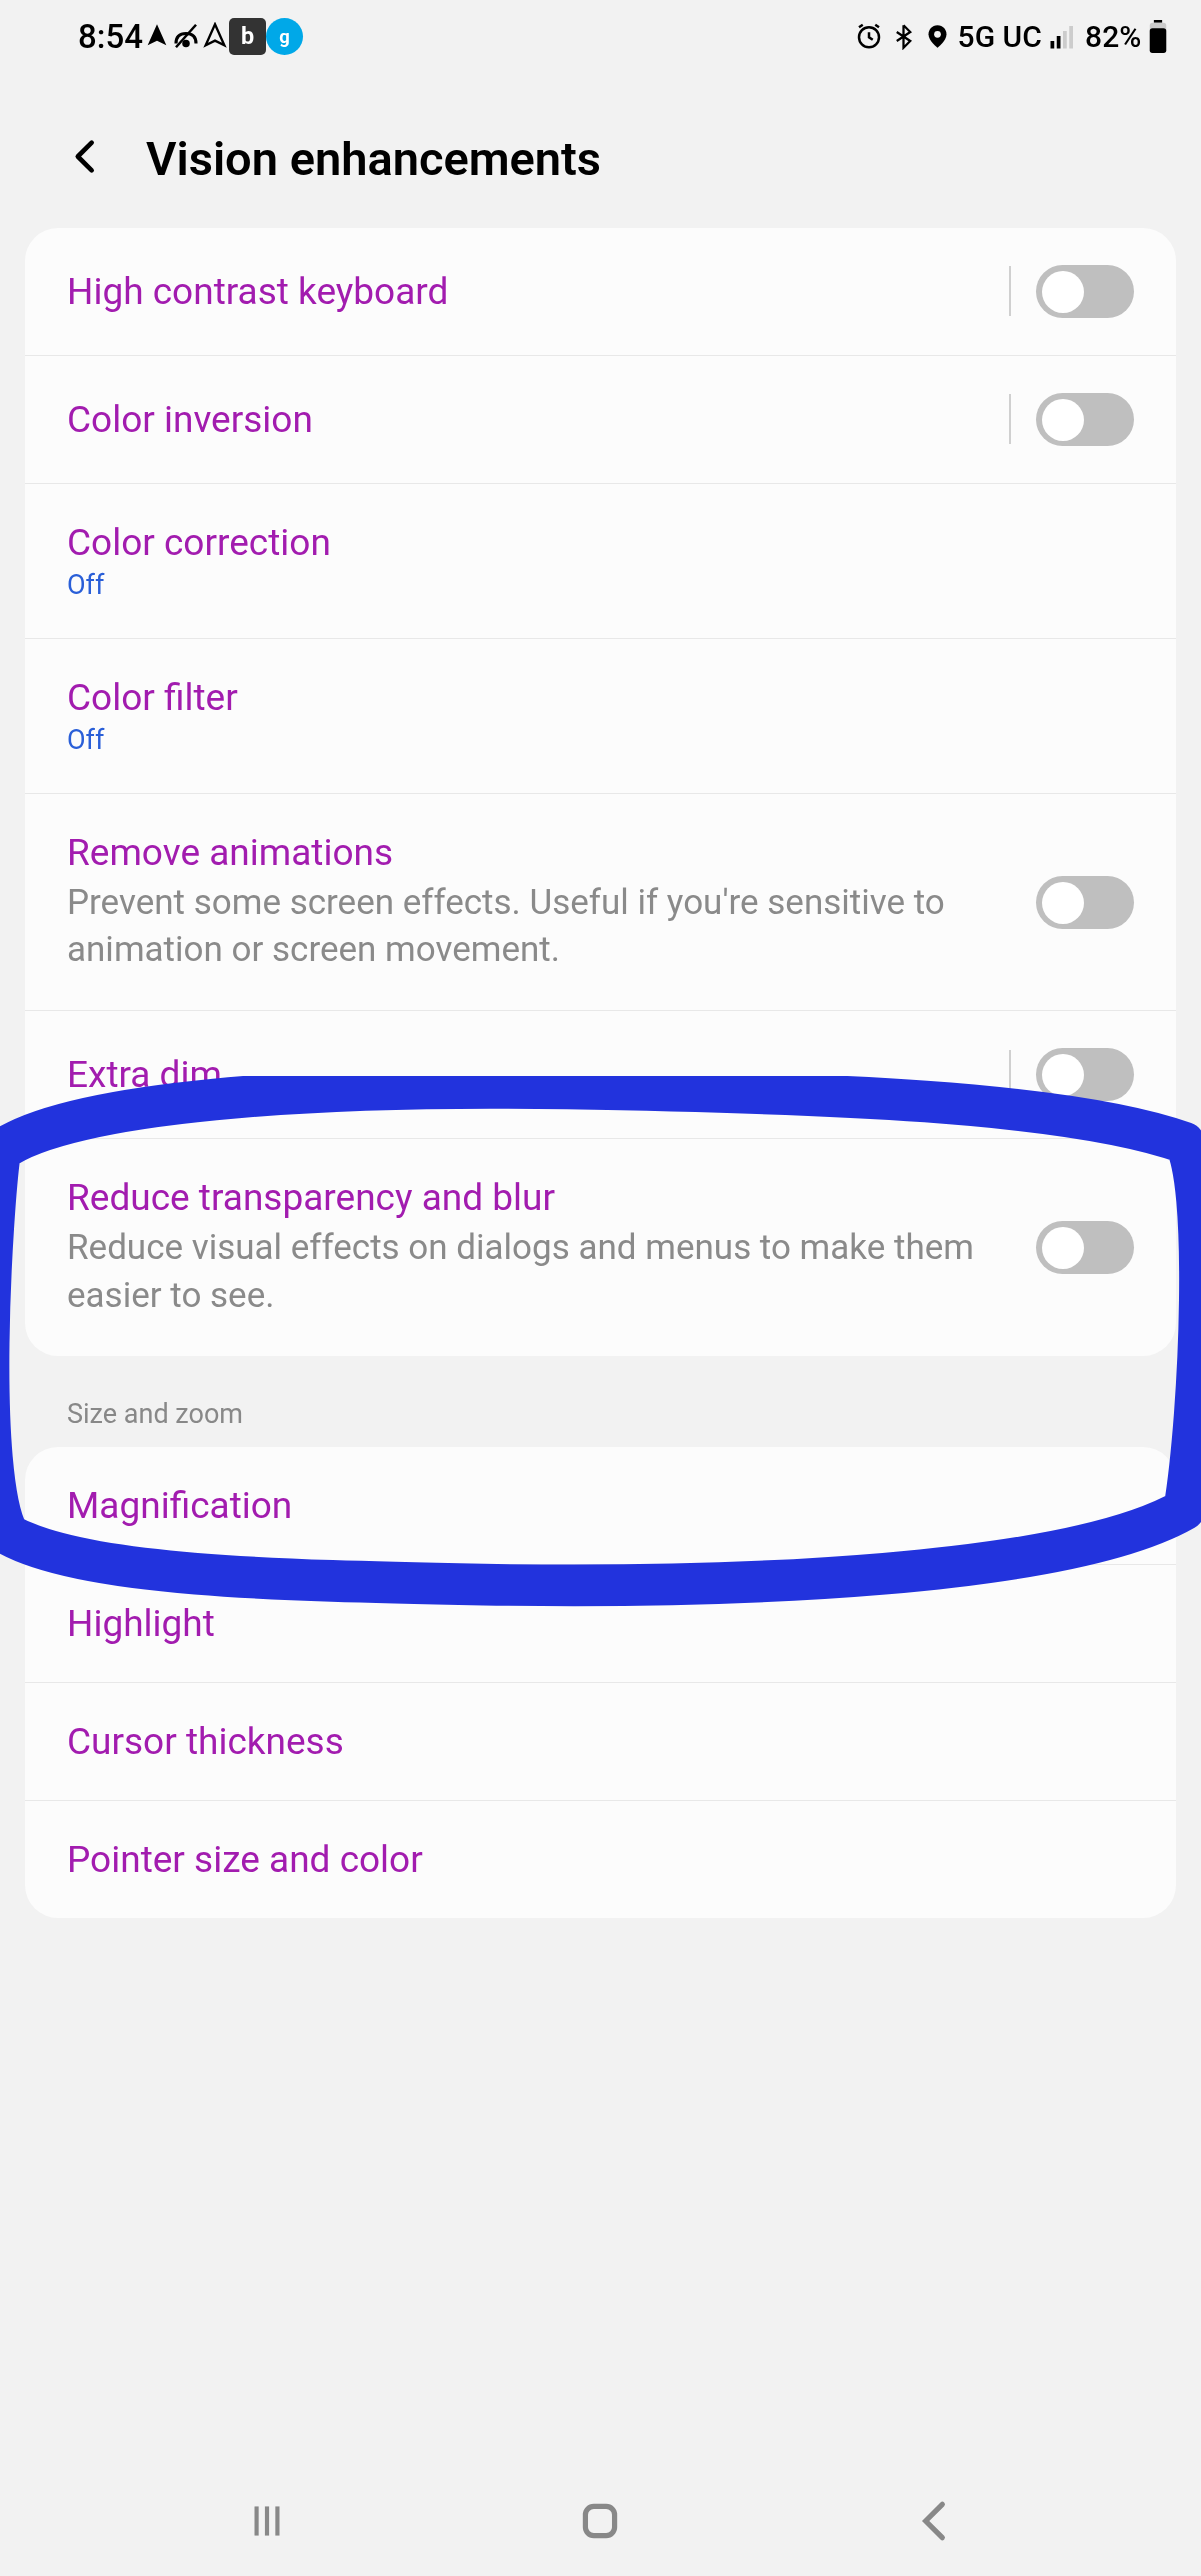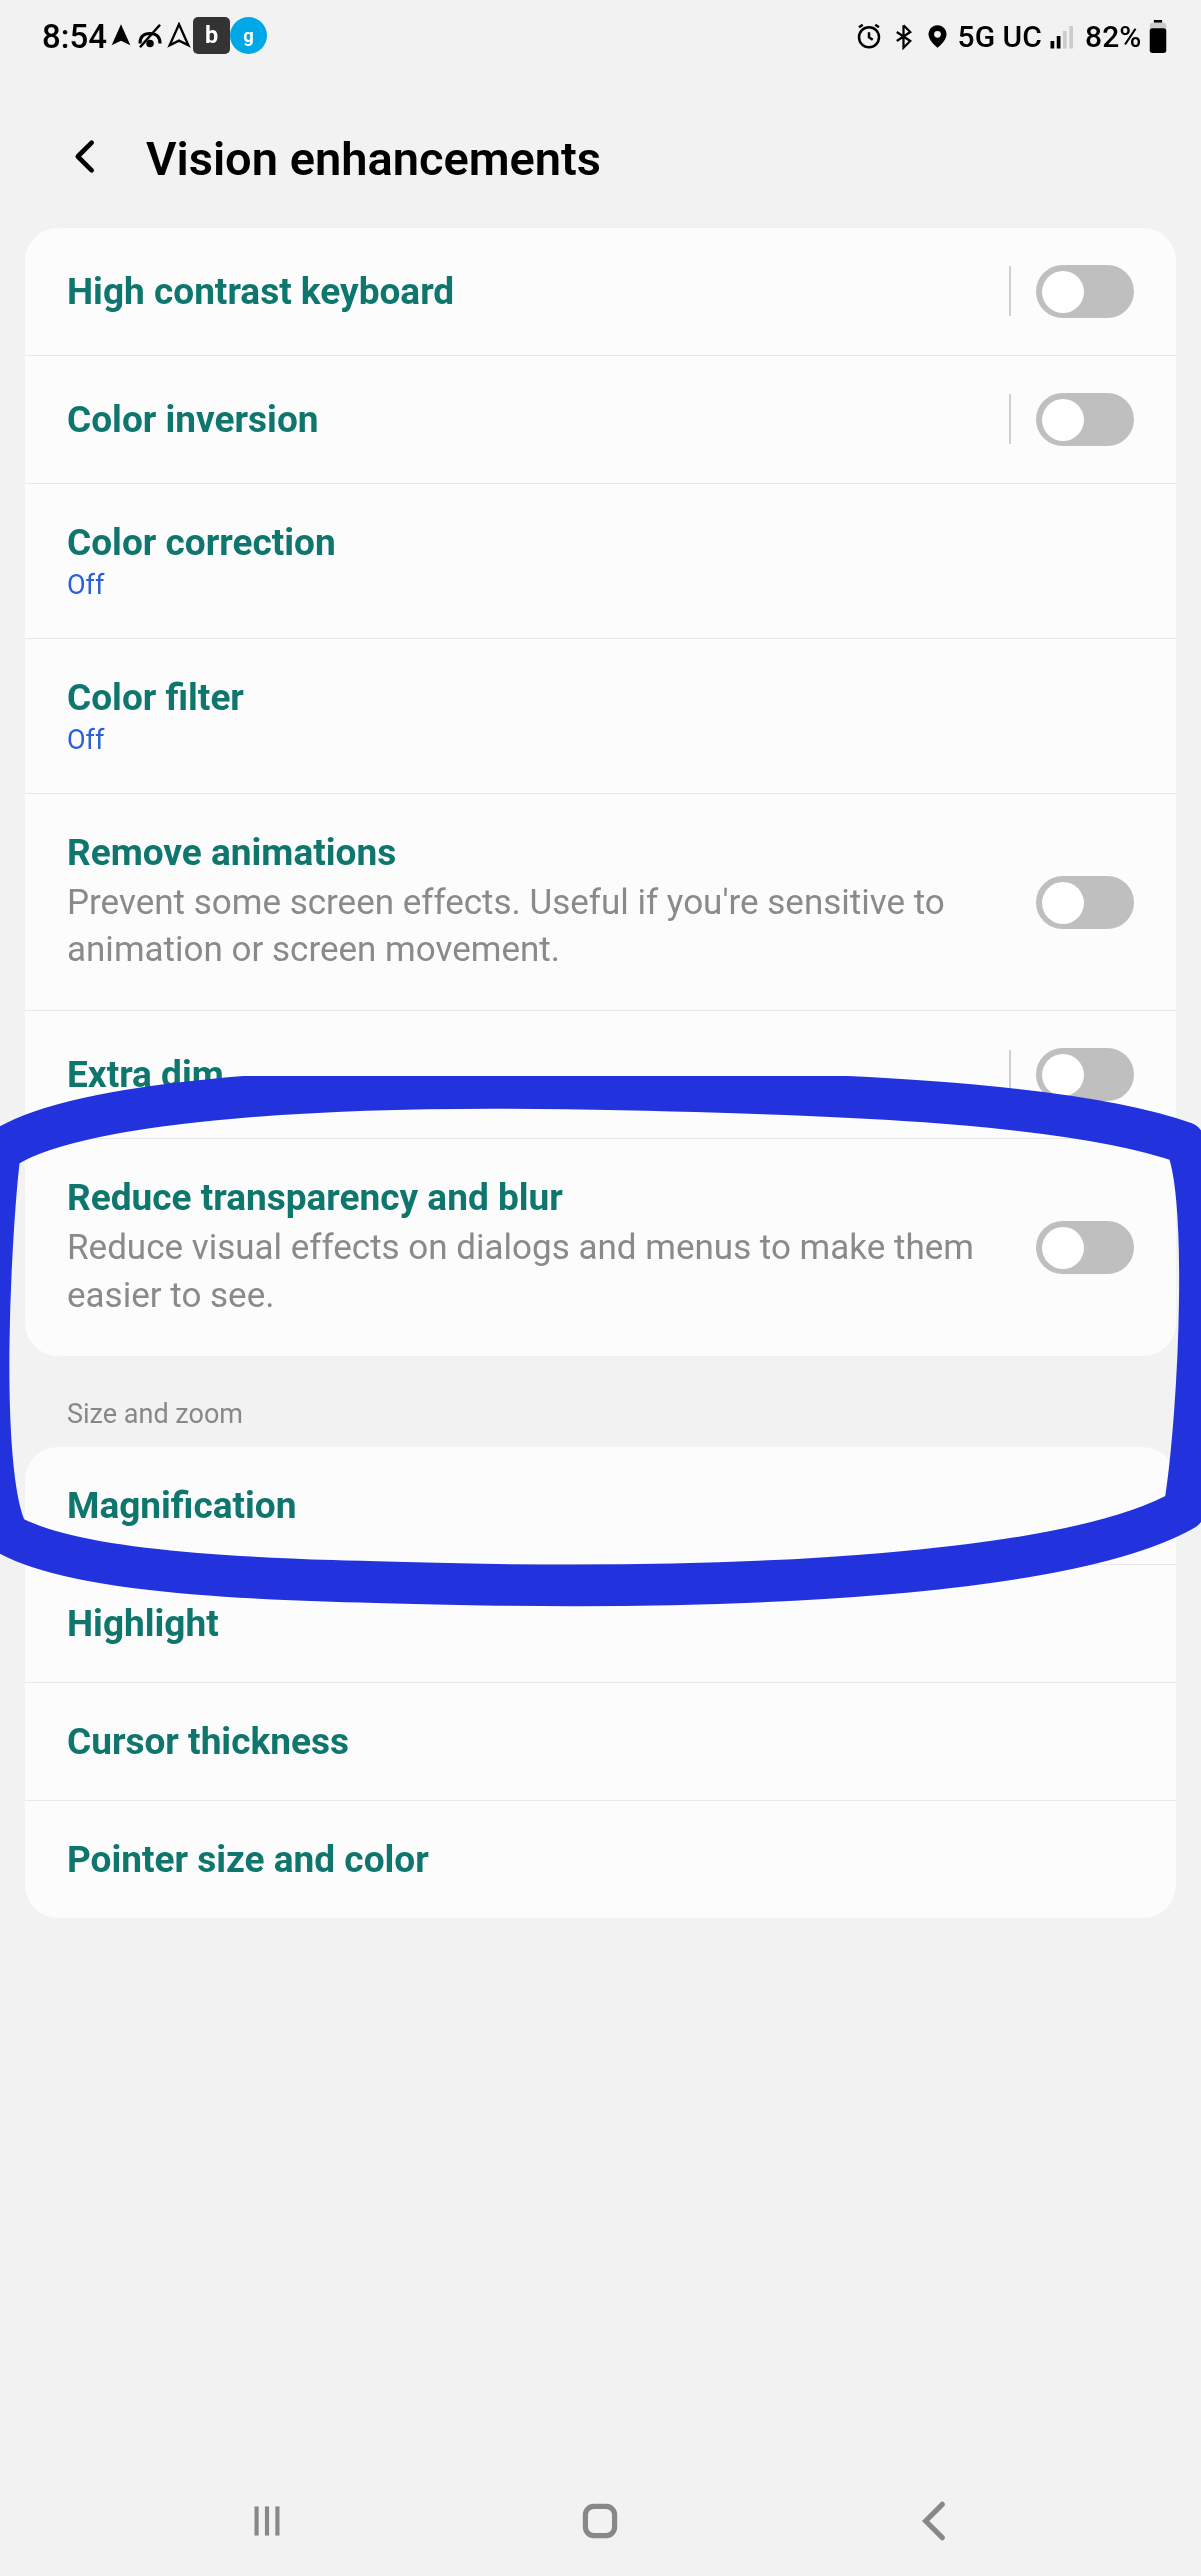--- a/index.html
+++ b/index.html
@@ -19,21 +19,23 @@
     display: flex;
     justify-content: space-between;
     align-items: center;
     padding: 16.7px 33px 8.3px 42px;
     font-size: 33px;
     font-weight: 500;
     color: #000;
   }
   .status-left {
     display: flex;
+    align-items: center;
     gap: 0;
+    margin-left: 36px;
   }
   .status-right {
     display: flex;
     align-items: center;
     gap: 6.7px;
   }
   .status-icon {
     display: inline-flex;
     align-items: center;
     justify-content: center;
@@ -89,22 +91,22 @@
     cursor: pointer;
   }
   .row:last-child {
     border-bottom: none;
   }
   .row-body {
     flex: 1;
   }
   .row-title {
     font-size: 37px;
-    font-weight: 700;
-    color: #0f766e;
+    font-weight: 400;
+    color: #a21caf;
   }
   .row-sub {
     font-size: 35px;
     color: #8a8a8a;
     margin-top: 5px;
     line-height: 1.35;
   }
   .row-status {
     font-size: 27px;
     color: #2a5fd8;

